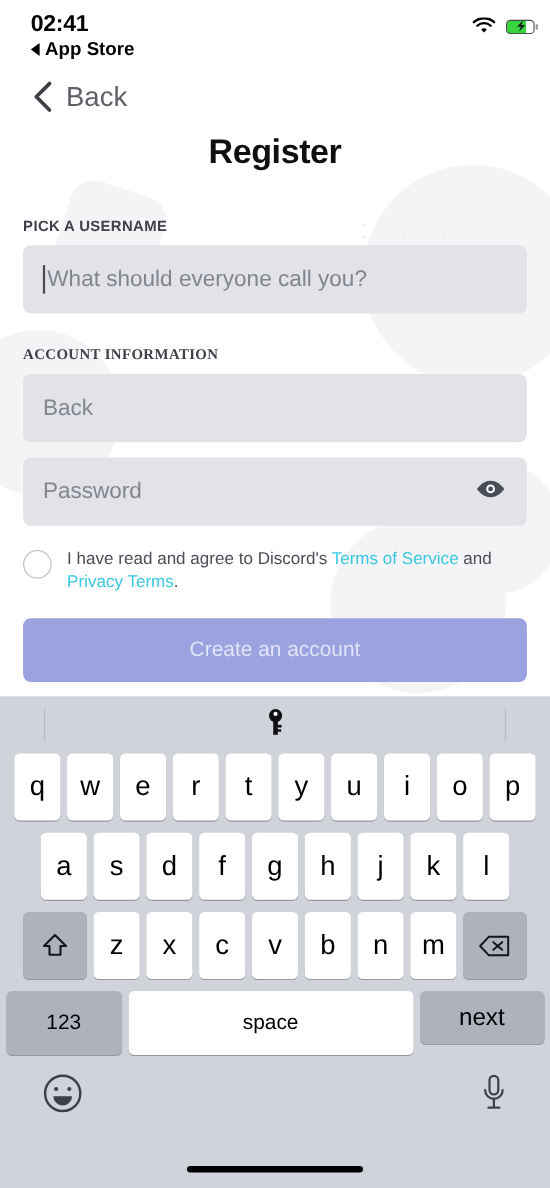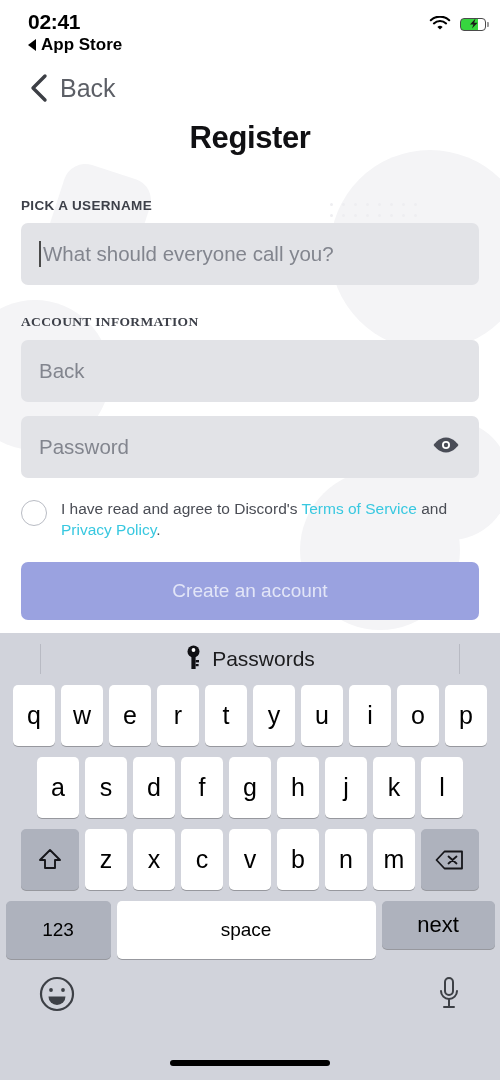--- a/index.html
+++ b/index.html
@@ -173,42 +173,41 @@
           <path d="M14 1.5C6.5 1.5 1.5 9 1.5 9s5 7.5 12.5 7.5S26.5 9 26.5 9 21.5 1.5 14 1.5z" fill="#4a4d57"></path>
           <circle cx="14" cy="9" r="4" fill="#ffffff"></circle>
           <circle cx="14" cy="9" r="2.2" fill="#4a4d57"></circle>
         </svg>
       </span>
     </div>
 
     <div class="agree">
       <span class="checkbox"></span>
       <span class="agree-txt">
-        <span>I have read and agree to Discord's </span><a class="link">Terms of Service</a><span> and </span><a class="link">Privacy Policy</a><span>.</span>
+        <span>I have read and agree to Discord's </span><a class="link">Terms of Service</a><span> and </span><a class="link">Privacy Terms</a><span>.</span>
       </span>
     </div>
 
     <button class="submit">Create an account</button>
   </div>
 
   <div class="keyboard">
 
     <div class="kb-suggest">
       <span class="divider dv-l"></span>
       <span class="divider dv-r"></span>
       <span>
         <svg width="17" height="25" viewBox="0 0 17 25">
           <circle cx="8.5" cy="6.5" r="6" fill="#101014"></circle>
           <circle cx="8.5" cy="5" r="1.9" fill="#ffffff"></circle>
           <rect x="6.4" y="11" width="4.2" height="13" fill="#101014"></rect>
           <rect x="10.6" y="15" width="3.4" height="2.4" fill="#101014"></rect>
           <rect x="10.6" y="19" width="3" height="2.2" fill="#101014"></rect>
         </svg>
       </span>
-      <span class="sug-label">Passwords</span>
     </div>
 
     <div class="kb-row" id="row1">
         <div class="key">q</div>
         <div class="key">w</div>
         <div class="key">e</div>
         <div class="key">r</div>
         <div class="key">t</div>
         <div class="key">y</div>
         <div class="key">u</div>

